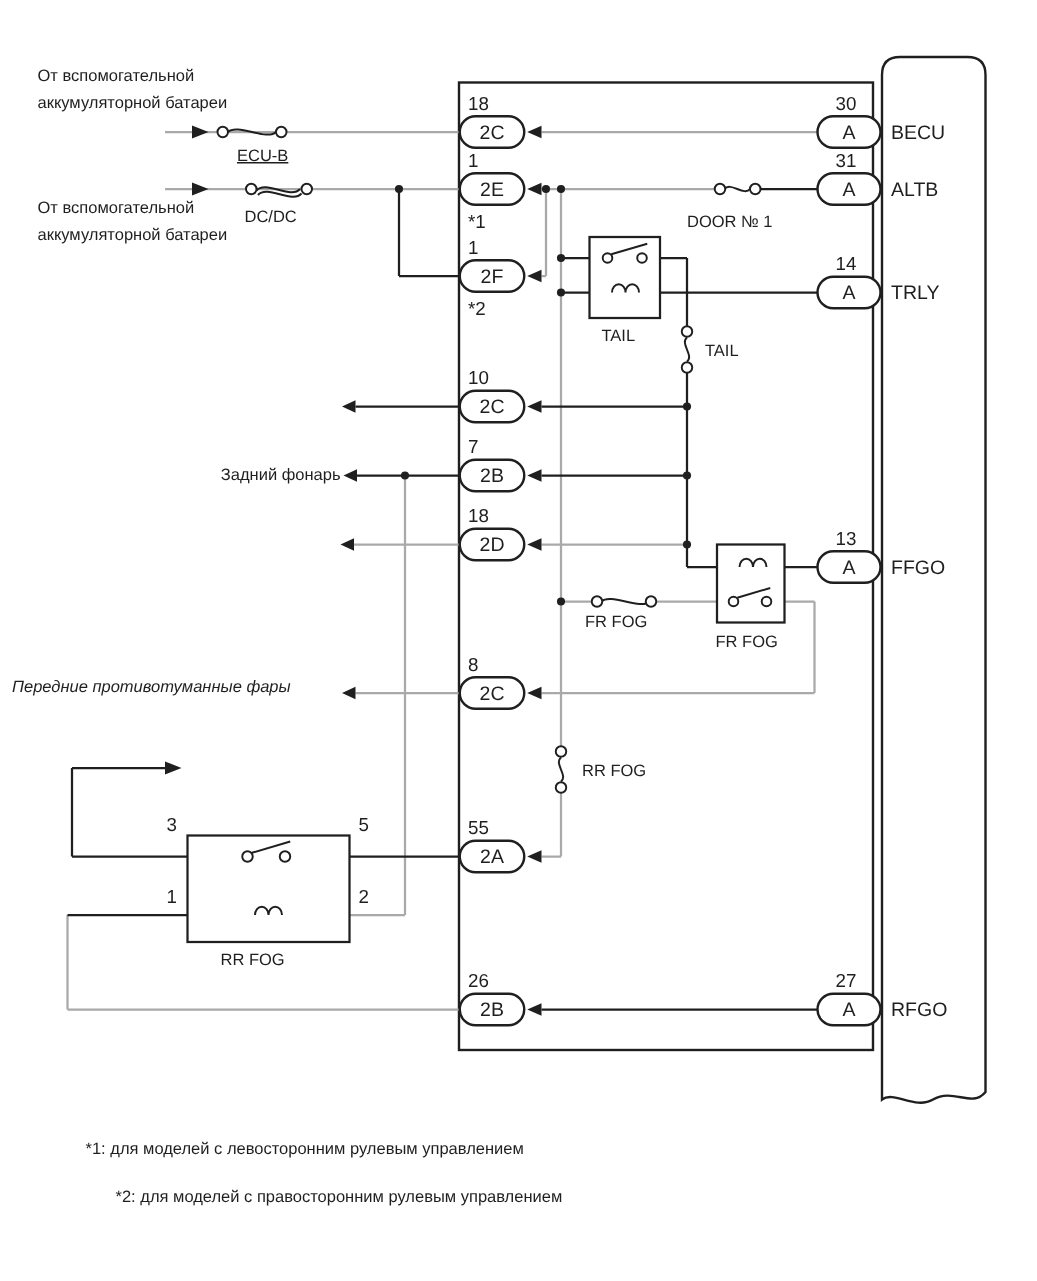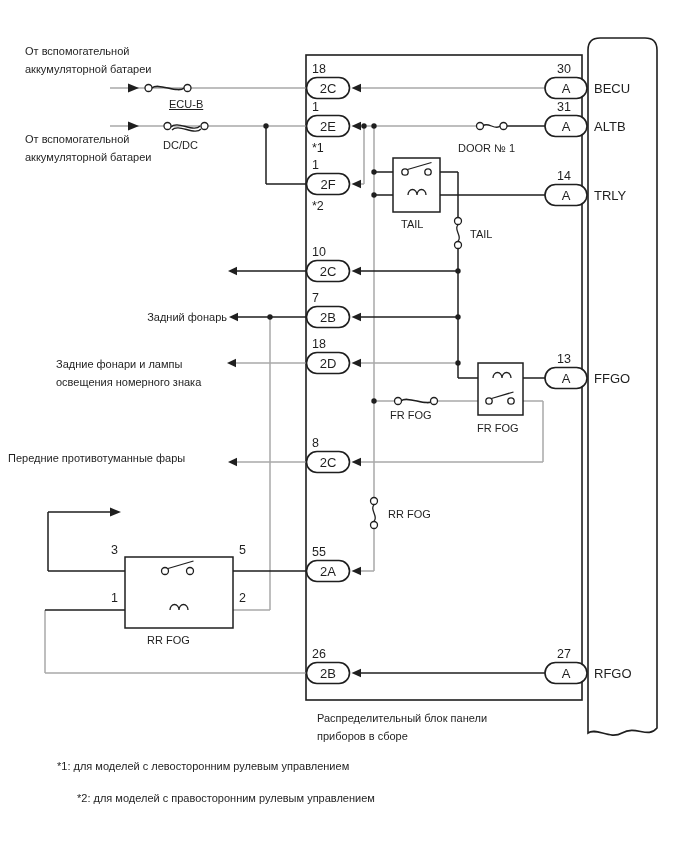--- a/index.html
+++ b/index.html
@@ -251,34 +251,30 @@
         <text class="cid" x="594" y="677.5">RFGO</text>
       </g>
     </g>
   </svg>
 
   <div class="lbl" style="left:25px;top:42px;">От вспомогательной
 аккумуляторной батареи</div>
   <div class="lbl" style="left:25px;top:130px;">От вспомогательной
 аккумуляторной батареи</div>
 
-  <div class="lbl" style="left:169px;top:95px;text-decoration:underline;">ECU-B</div>
+  <div class="lbl" style="left:158px;top:95px;text-decoration:underline;">ECU-B</div>
   <div class="lbl" style="left:163px;top:136px;">DC/DC</div>
   <div class="lbl" style="left:458px;top:139px;">DOOR № 1</div>
   <div class="lbl" style="left:401px;top:215px;">TAIL</div>
   <div class="lbl" style="left:470px;top:225px;">TAIL</div>
   <div class="lbl" style="left:390px;top:406px;">FR FOG</div>
   <div class="lbl" style="left:477px;top:419px;">FR FOG</div>
   <div class="lbl" style="left:388px;top:505px;">RR FOG</div>
   <div class="lbl" style="left:147px;top:631px;">RR FOG</div>
 
   <div class="lbl right" style="right:464px;top:308px;">Задний фонарь</div>
-  <div class="lbl" style="left:56px;top:355px;">Задние фонари и лампы
-освещения номерного знака</div>
-  <div class="lbl" style="left:8px;top:449px;">Передние противотуманные фары</div>
-
-  <div class="lbl" style="left:317px;top:709px;">Распределительный блок панели
-приборов в сборе</div>
+  <div class="lbl" style="left:8px;top:449px;font-style:italic;">Передние противотуманные фары</div>
+
 
   <div class="lbl" style="left:57px;top:757px;">*1: для моделей с левосторонним рулевым управлением</div>
   <div class="lbl" style="left:57px;top:789px;margin-left:20px;">*2: для моделей с правосторонним рулевым управлением</div>
 
 </div>
 
 </body></html>

